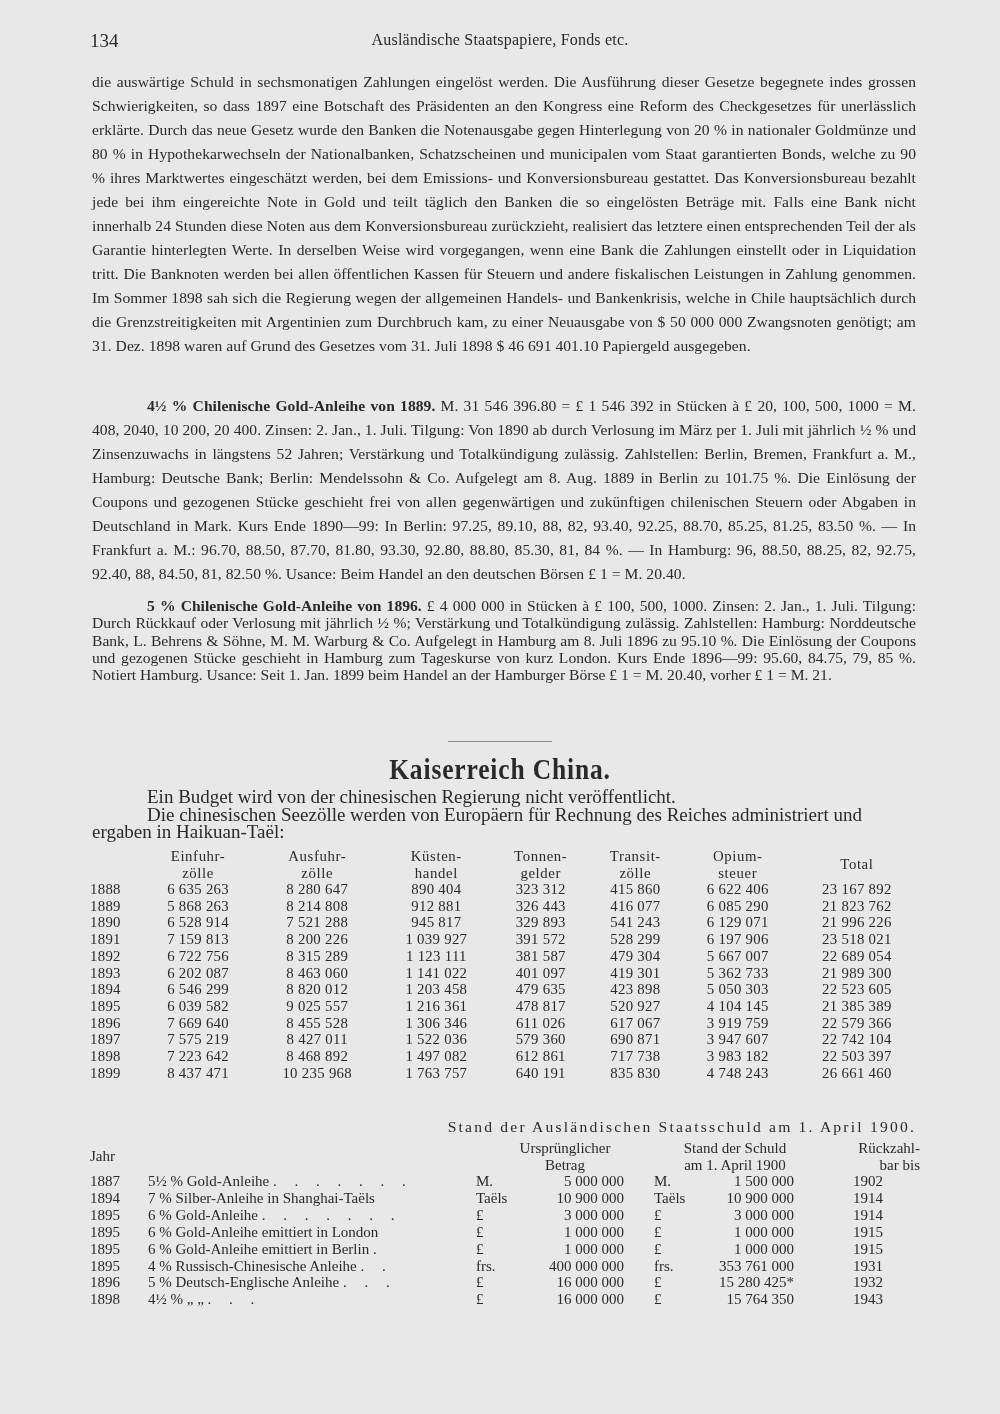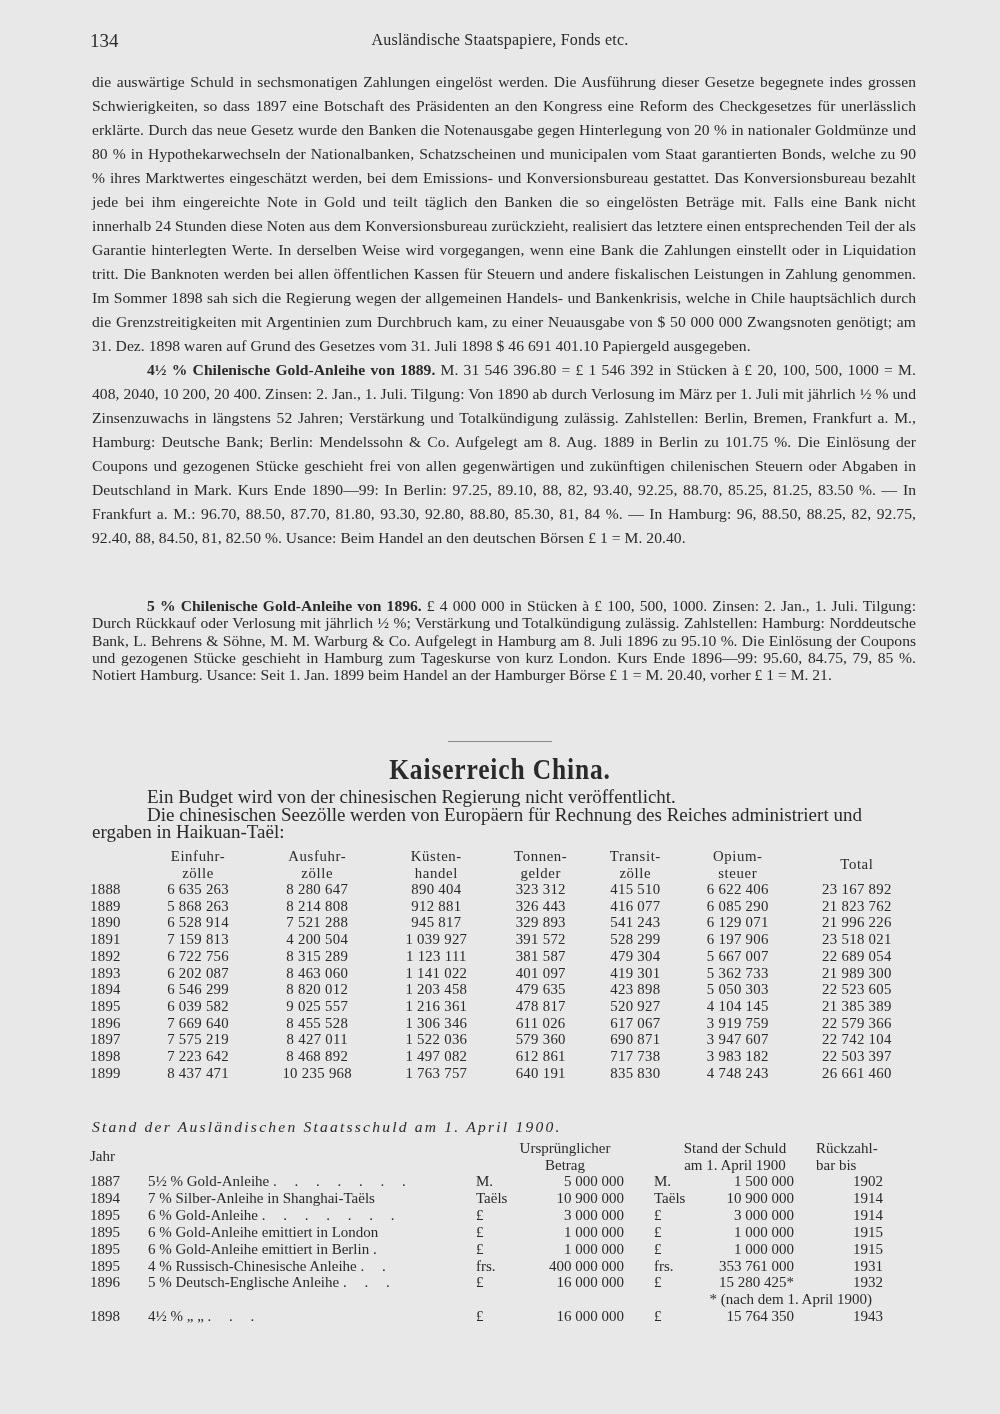--- a/index.html
+++ b/index.html
@@ -14,40 +14,40 @@
   .page { position: absolute; left: 0; top: 0; width: 1000px; height: 1128px; }
   .running-head { position: absolute; top: 30px; left: 90px; width: 820px; height: 24px; font-size: 17px; }
   .page-number { position: absolute; left: 0; top: 0; font-size: 19px; }
   .head-title { position: absolute; left: 0; right: 0; top: 1px; text-align: center; font-size: 16px; letter-spacing: 0.2px; }
   .body-text {
     position: absolute; left: 92px; width: 824px; top: 70px;
     font-size: 15.6px; line-height: 24px; text-align: justify;
     letter-spacing: 0.05px;
   }
   .body-text p { margin: 0; text-indent: 0; }
-  .body-text p.indent { text-indent: 55px; }
+  .body-text p.indent { text-indent: 55px; margin-top: 36px; }
   .bold { font-weight: bold; }
   .section2 { position: absolute; left: 92px; width: 824px; top: 597px; font-size: 15.6px; line-height: 17.35px; text-align: justify; }
   .section2 p { margin: 0; text-indent: 55px; }
   .divider { position: absolute; left: 448px; width: 104px; top: 741px; border-top: 1px solid #888; }
   .chapter-title {
     position: absolute; left: 0; width: 1000px; top: 752px; text-align: center;
     font-size: 30px; font-weight: bold; letter-spacing: 1px; transform: scaleX(0.85);
   }
   .intro { position: absolute; left: 92px; width: 824px; top: 788px; font-size: 19px; line-height: 17.5px; }
   .intro p { margin: 0; }
   .intro p.indent { text-indent: 55px; }
   table.customs {
     position: absolute; left: 90px; top: 848px; width: 830px;
     border-collapse: collapse; font-size: 14.8px;
   }
   table.customs th { font-weight: normal; line-height: 16.5px; padding: 0; text-align: center; vertical-align: bottom; letter-spacing: 0.6px; }
   table.customs td { padding: 0; line-height: 16.7px; text-align: center; letter-spacing: 0.3px; }
   table.customs td.year { text-align: left; width: 52px; }
-  .debt-title { position: absolute; left: 92px; width: 824px; top: 1118px; text-align: left; font-size: 15.6px; letter-spacing: 2.2px; font-style: italic; }
+  .debt-title { position: absolute; left: 92px; width: 824px; top: 1118px; text-align: right; font-size: 15.6px; letter-spacing: 2.2px; }
   table.debt {
     position: absolute; left: 90px; top: 1140px; width: 830px;
     border-collapse: collapse; font-size: 15px;
   }
   table.debt th { font-weight: normal; padding: 0; line-height: 16.5px; vertical-align: bottom; }
   table.debt td { padding: 0; line-height: 16.9px; white-space: nowrap; }
   table.debt td.year { width: 58px; }
   table.debt td.loan { width: 328px; }
   table.debt td.cur { width: 38px; }
   table.debt td.amt { width: 110px; text-align: right; padding-right: 30px; }
@@ -98,21 +98,21 @@
         <th style="vertical-align:middle"><span>Total</span></th>
       </tr>
     </thead>
     <tbody id="customs-body">
         <tr>
           <td class="year">1888</td>
           <td>6 635 263</td>
           <td>8 280 647</td>
           <td>890 404</td>
           <td>323 312</td>
-          <td>415 510</td>
+          <td>415 860</td>
           <td>6 622 406</td>
           <td>23 167 892</td>
         </tr>
         <tr>
           <td class="year">1889</td>
           <td>5 868 263</td>
           <td>8 214 808</td>
           <td>912 881</td>
           <td>326 443</td>
           <td>416 077</td>
@@ -125,21 +125,21 @@
           <td>7 521 288</td>
           <td>945 817</td>
           <td>329 893</td>
           <td>541 243</td>
           <td>6 129 071</td>
           <td>21 996 226</td>
         </tr>
         <tr>
           <td class="year">1891</td>
           <td>7 159 813</td>
-          <td>4 200 504</td>
+          <td>8 200 226</td>
           <td>1 039 927</td>
           <td>391 572</td>
           <td>528 299</td>
           <td>6 197 906</td>
           <td>23 518 021</td>
         </tr>
         <tr>
           <td class="year">1892</td>
           <td>6 722 756</td>
           <td>8 315 289</td>
@@ -224,21 +224,21 @@
 
   <div class="debt-title">Stand der Ausländischen Staatsschuld am 1. April 1900.</div>
 
   <table class="debt">
     <thead>
       <tr>
         <th style="text-align:left; vertical-align:middle">Jahr</th>
         <th></th>
         <th colspan="2" style="text-align:center"><span>Ursprünglicher</span><br><span>Betrag</span></th>
         <th colspan="2" style="text-align:center"><span>Stand der Schuld</span><br><span>am 1. April 1900</span></th>
-        <th style="text-align:left"><span>Rückzahl-</span><br><span>bar bis</span></th>
+        <th style="text-align:right"><span>Rückzahl-</span><br><span>bar bis</span></th>
       </tr>
     </thead>
     <tbody id="debt-body">
         <tr>
           <td class="year">1887</td>
           <td class="loan"><span>5½ % Gold-Anleihe</span> <span class="dots">. . . . . . .</span></td>
           <td class="cur">M.</td>
           <td class="amt">5 000 000</td>
           <td class="cur2">M.</td>
           <td class="amt2">1 500 000</td>
@@ -291,23 +291,20 @@
         </tr>
         <tr>
           <td class="year">1896</td>
           <td class="loan"><span>5 % Deutsch-Englische Anleihe</span> <span class="dots">. . .</span></td>
           <td class="cur">£</td>
           <td class="amt">16 000 000</td>
           <td class="cur2">£</td>
           <td class="amt2">15 280 425*</td>
           <td class="until">1932</td>
         </tr>
-        <tr class="footnote-row">
-          <td colspan="7" style="text-align: right; padding-right: 48px;">* (nach dem 1. April 1900)</td>
-        </tr>
         <tr>
           <td class="year">1898</td>
           <td class="loan"><span>4½ %        „                „</span> <span class="dots">. . .</span></td>
           <td class="cur">£</td>
           <td class="amt">16 000 000</td>
           <td class="cur2">£</td>
           <td class="amt2">15 764 350</td>
           <td class="until">1943</td>
         </tr>
       </tbody>

